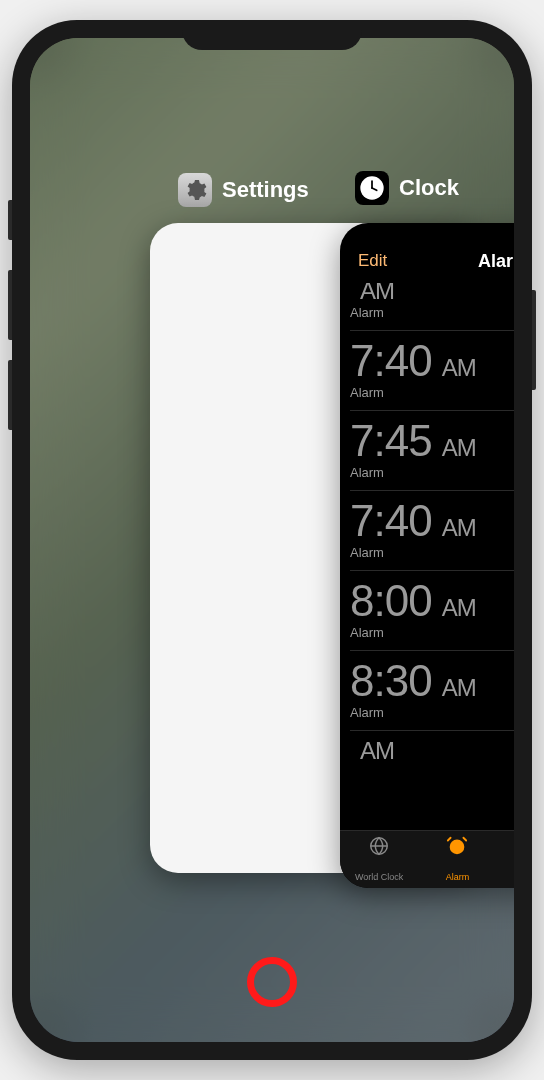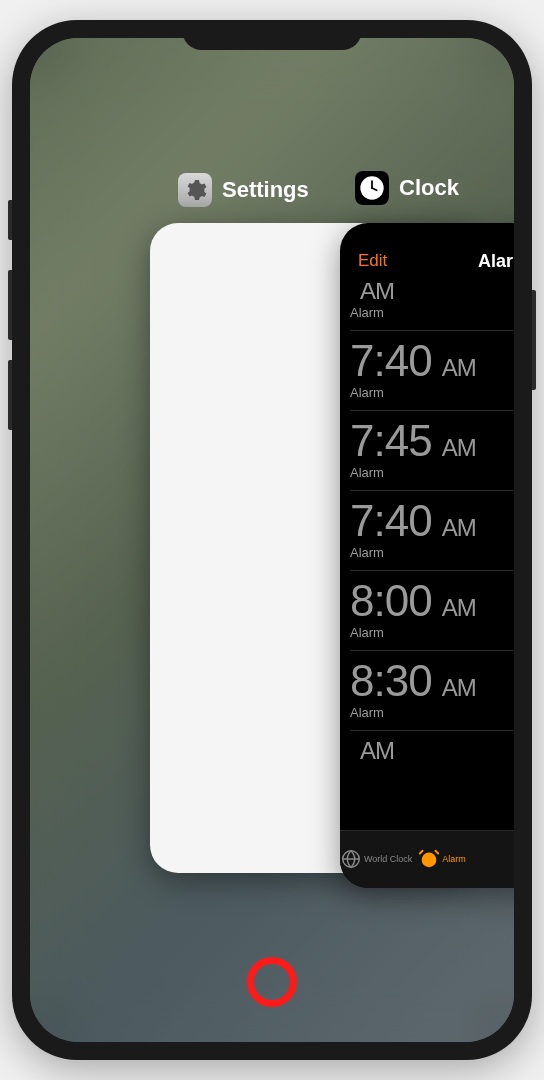--- a/index.html
+++ b/index.html
@@ -148,21 +148,21 @@
       display: flex;
       flex-direction: column;
     }
     .clock-header {
       display: flex;
       justify-content: space-between;
       padding: 28px 18px 12px 18px;
       align-items: center;
     }
     .edit-btn {
-      color: #f97316;
+      color: #fdba74;
       font-size: 17px;
     }
     .alarm-title {
       color: #fff;
       font-size: 18px;
       font-weight: 600;
       position: absolute;
       left: 50%;
       transform: translateX(28px);
     }
@@ -206,22 +206,23 @@
       height: 58px;
       background: #141414;
       display: flex;
       justify-content: space-around;
       align-items: center;
       padding: 4px 0 6px;
       border-top: 1px solid #2a2a2a;
     }
     .tab-item {
       display: flex;
-      align-items: center;
-      gap: 2px;
+      flex-direction: column;
+      align-items: center;
+      gap: 15px;
       color: #888;
       flex: 1;
       font-size: 9px;
     }
     .tab-item.active { color: #ff9500; }
     .tab-item.partial-right { margin-right: -15px; }
     .tab-icon-svg { width: 22px; height: 22px; }
     
     .home-indicator {
       position: absolute;

